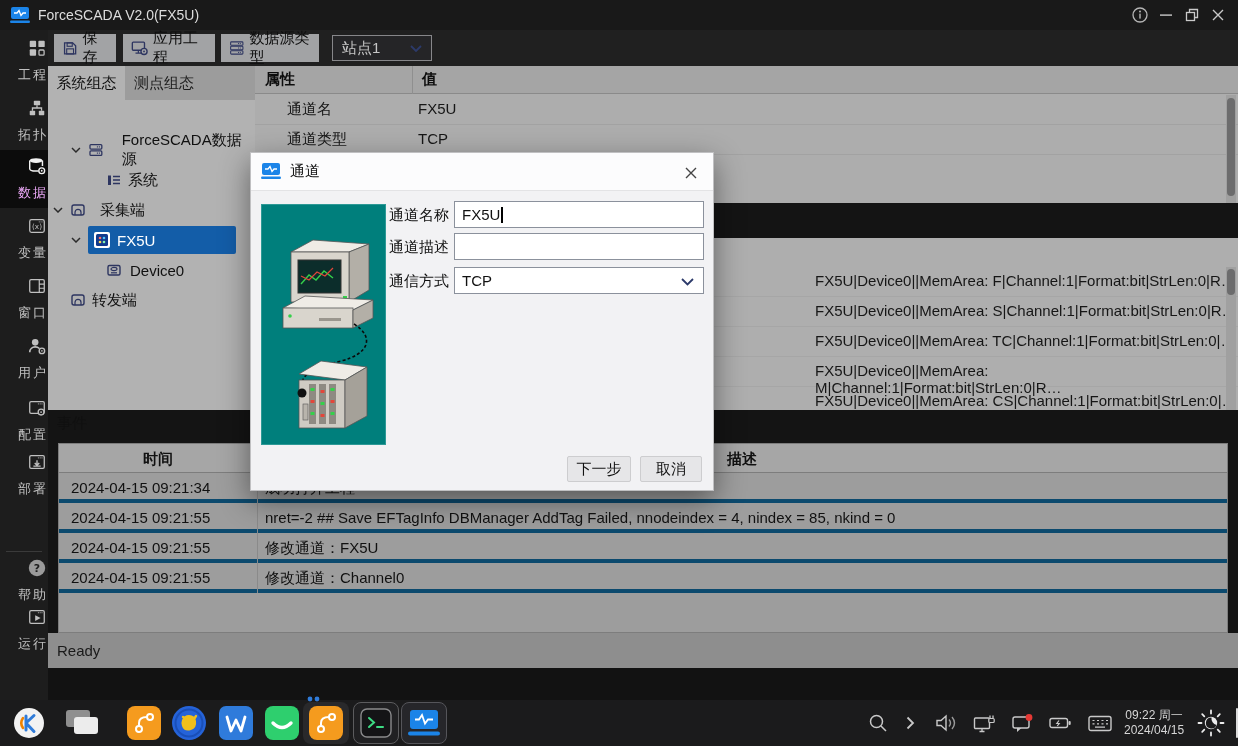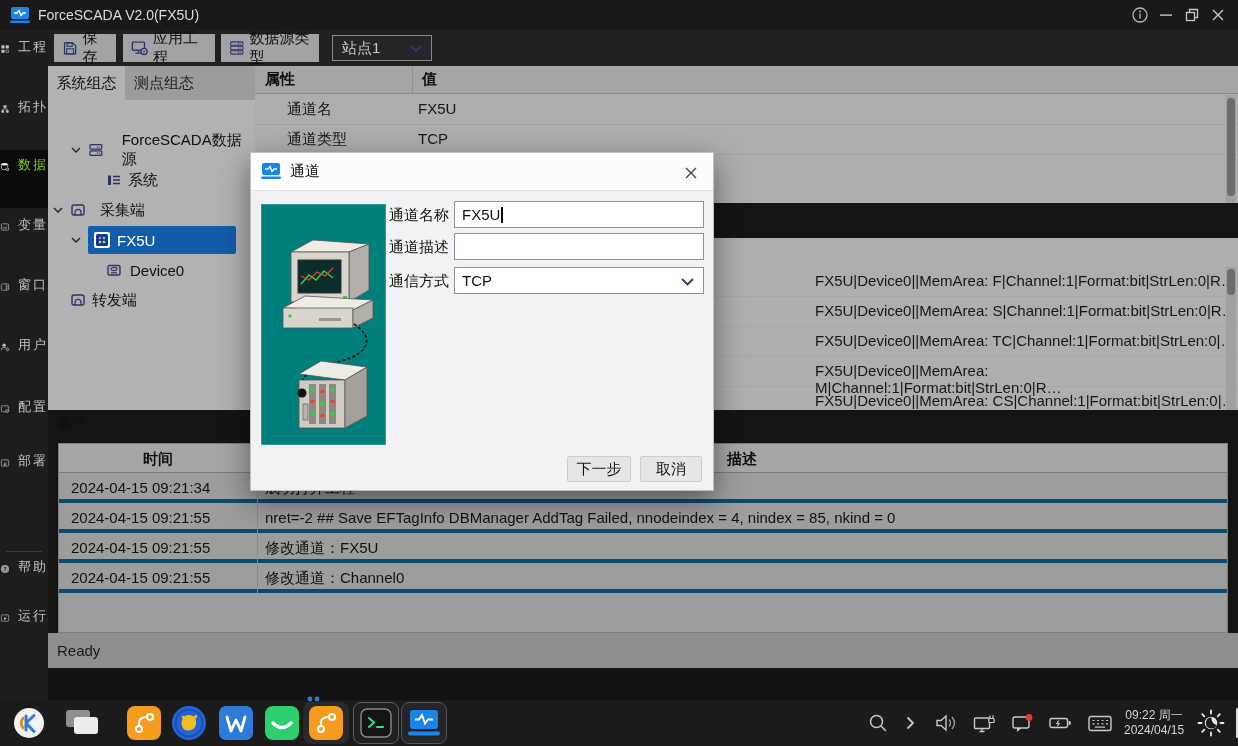--- a/index.html
+++ b/index.html
@@ -9,25 +9,25 @@
   .abs{position:absolute}
   svg{display:block}
 
   
   .titlebar{left:0;top:0;width:1238px;height:30px;background:#191919;display:flex;align-items:center}
   .titletext{color:#dcdcdc;font-size:14px;margin-left:8px}
   .winbtn{width:24px;height:24px;display:flex;align-items:center;justify-content:center}
 
   
   .sidebar{left:0;top:30px;width:48px;height:670px;background:#1d1d1d}
-  .sbitem{position:absolute;left:0;width:48px;height:46px;display:flex;flex-direction:row;
-          align-items:flex-start;gap:8px;color:#c0c0c0}
+  .sbitem{position:absolute;left:0;width:48px;height:46px;display:flex;flex-direction:column;
+          align-items:flex-end;gap:8px;color:#c0c0c0}
   .sbitem .lbl{font-size:13px;letter-spacing:2px;white-space:nowrap}
   .sbactive{position:absolute;left:0;top:120px;width:48px;height:58px;background:#0c0c0c}
-  .sbitem.on{color:#84cc16}
+  .sbitem.on{color:#f0abfc}
 
   
   .toolbar{left:48px;top:30px;width:1190px;height:36px;background:#202020}
   .tbtn{position:absolute;top:4px;height:28px;background:#a2a3a5;display:flex;align-items:center;
         gap:5px;padding:0 8px;font-size:15px;color:#0e0e0e}
   .dd{position:absolute;top:5px;height:26px;background:#252527;border:1px solid #87878a;
       color:#c6c6c6;font-size:15px;display:flex;align-items:center;justify-content:space-between;padding:0 9px}
 
   
   .treepanel{left:48px;top:66px;width:207px;height:344px;background:#9c9c9c}

